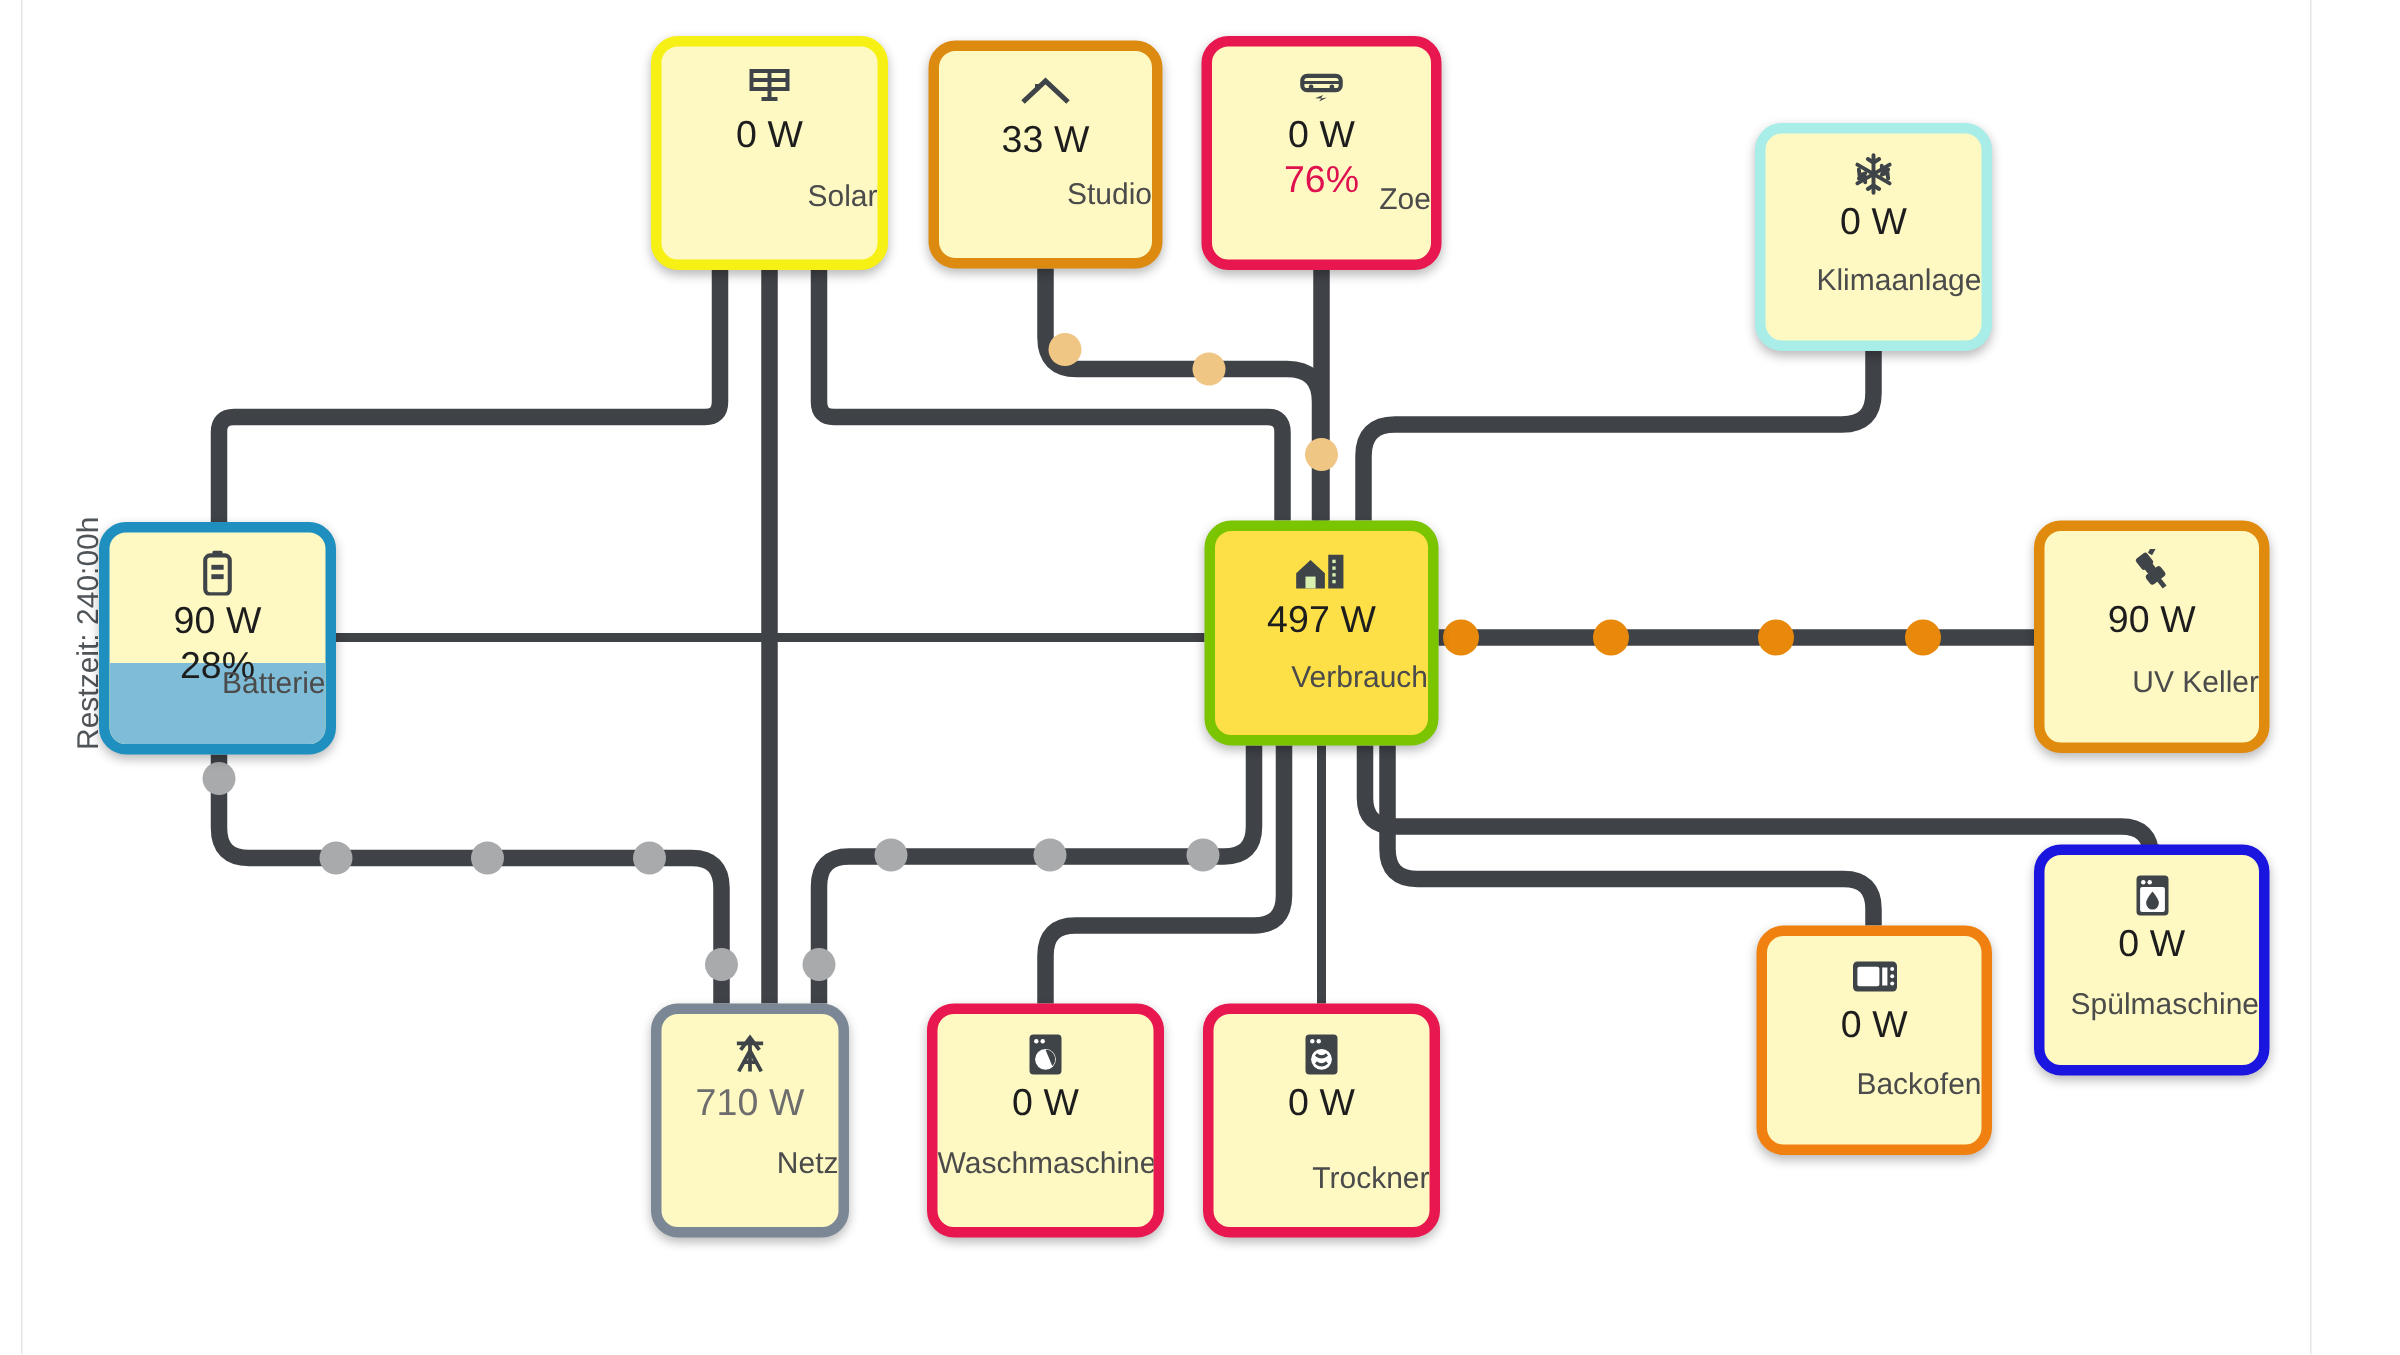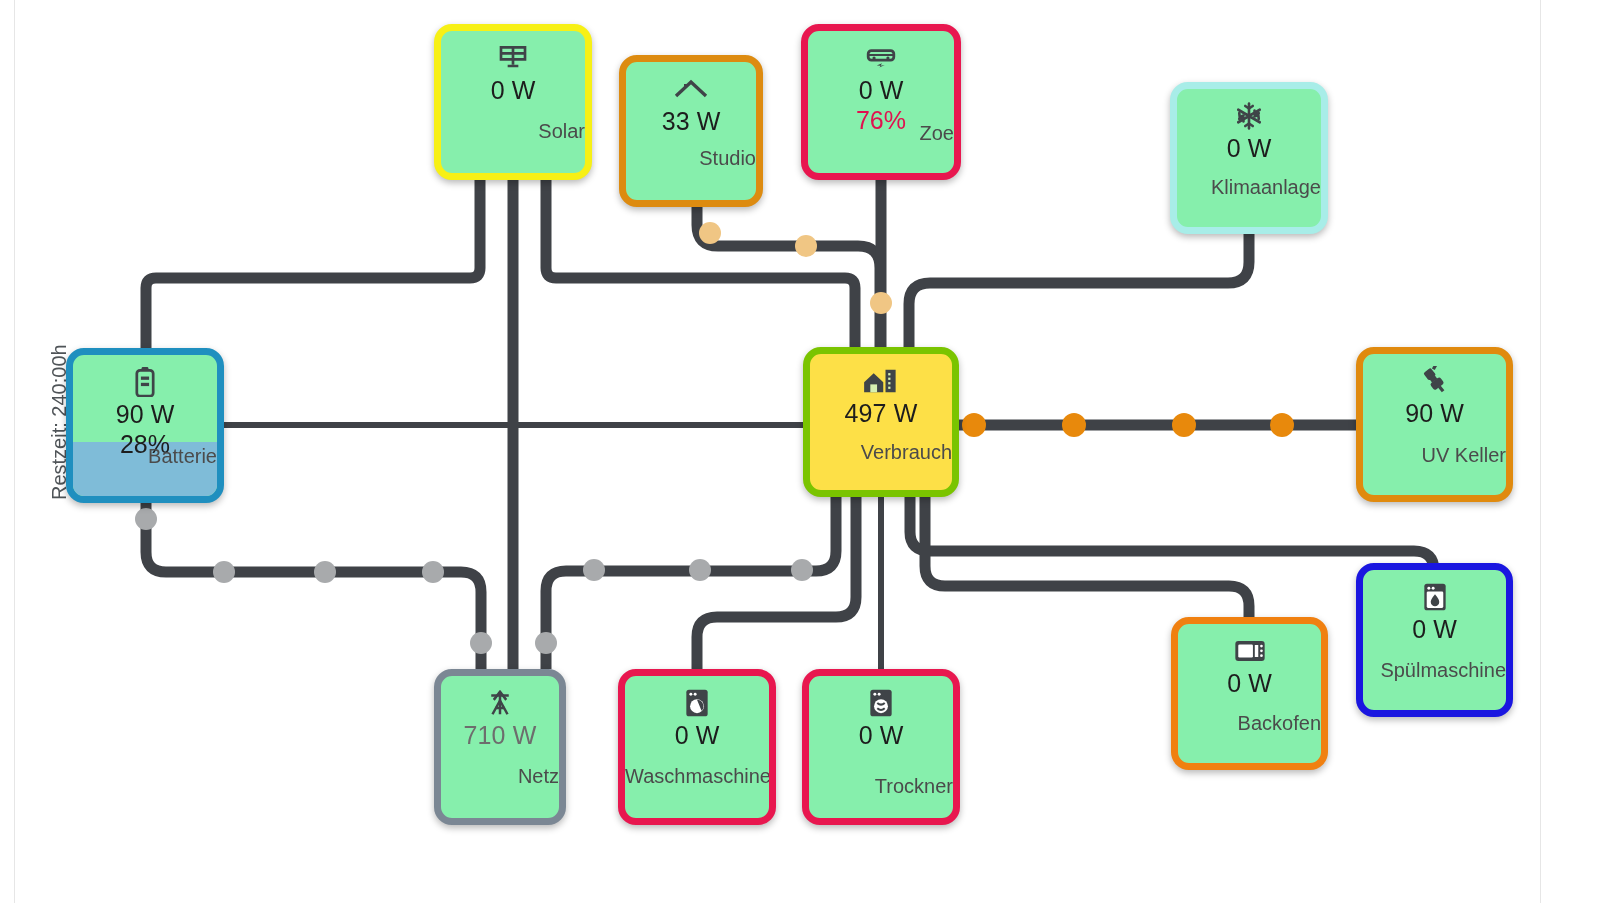--- a/index.html
+++ b/index.html
@@ -20,21 +20,21 @@
   .edge-rule.right{right:59px;}
 
   
   #flows{position:absolute;left:0;top:0;width:1600px;height:903px;}
 
   
   .node{
     position:absolute;
     box-sizing:border-box;
     border-radius:18px;
-    background:#86efac;
+    background:#fef9c3;
     border:7px solid #999;
     display:flex;
     flex-direction:column;
     align-items:center;
     overflow:hidden;
     z-index:5;
     box-shadow:0 3px 7px rgba(0,0,0,.28);
   }
   .node .inner{
     position:relative;z-index:2;
@@ -152,21 +152,21 @@
           <path d="M3 8.5h18M12 4v9" stroke="currentColor" stroke-width="2"></path>
           <path d="M11 13h2v4h-2z"></path>
           <path d="M8 17h8v2H8z"></path>
         </svg>
       </div>
       <div class="power">0 W</div>
       <div class="label" style="bottom:30px;">Solar</div>
     </div>
   </div>
 
-  <div class="node" style="left:619px;top:27px;width:144px;height:152px;border-color:#dd8b10;margin-top:28px;">
+  <div class="node" style="left:619px;top:27px;width:156px;height:152px;border-color:#dd8b10;">
     <div class="inner">
       <div class="ico">
         <svg width="34" height="24" viewBox="0 0 34 20" fill="currentColor">
           <path d="M2 17 L17 3 L32 17" fill="none" stroke="currentColor" stroke-width="3.4" stroke-linejoin="miter"></path>
           <path d="M10 5 l5 0 -5 5z"></path>
         </svg>
       </div>
       <div class="power">33 W</div>
       <div class="label" style="bottom:30px;">Studio</div>
     </div>

